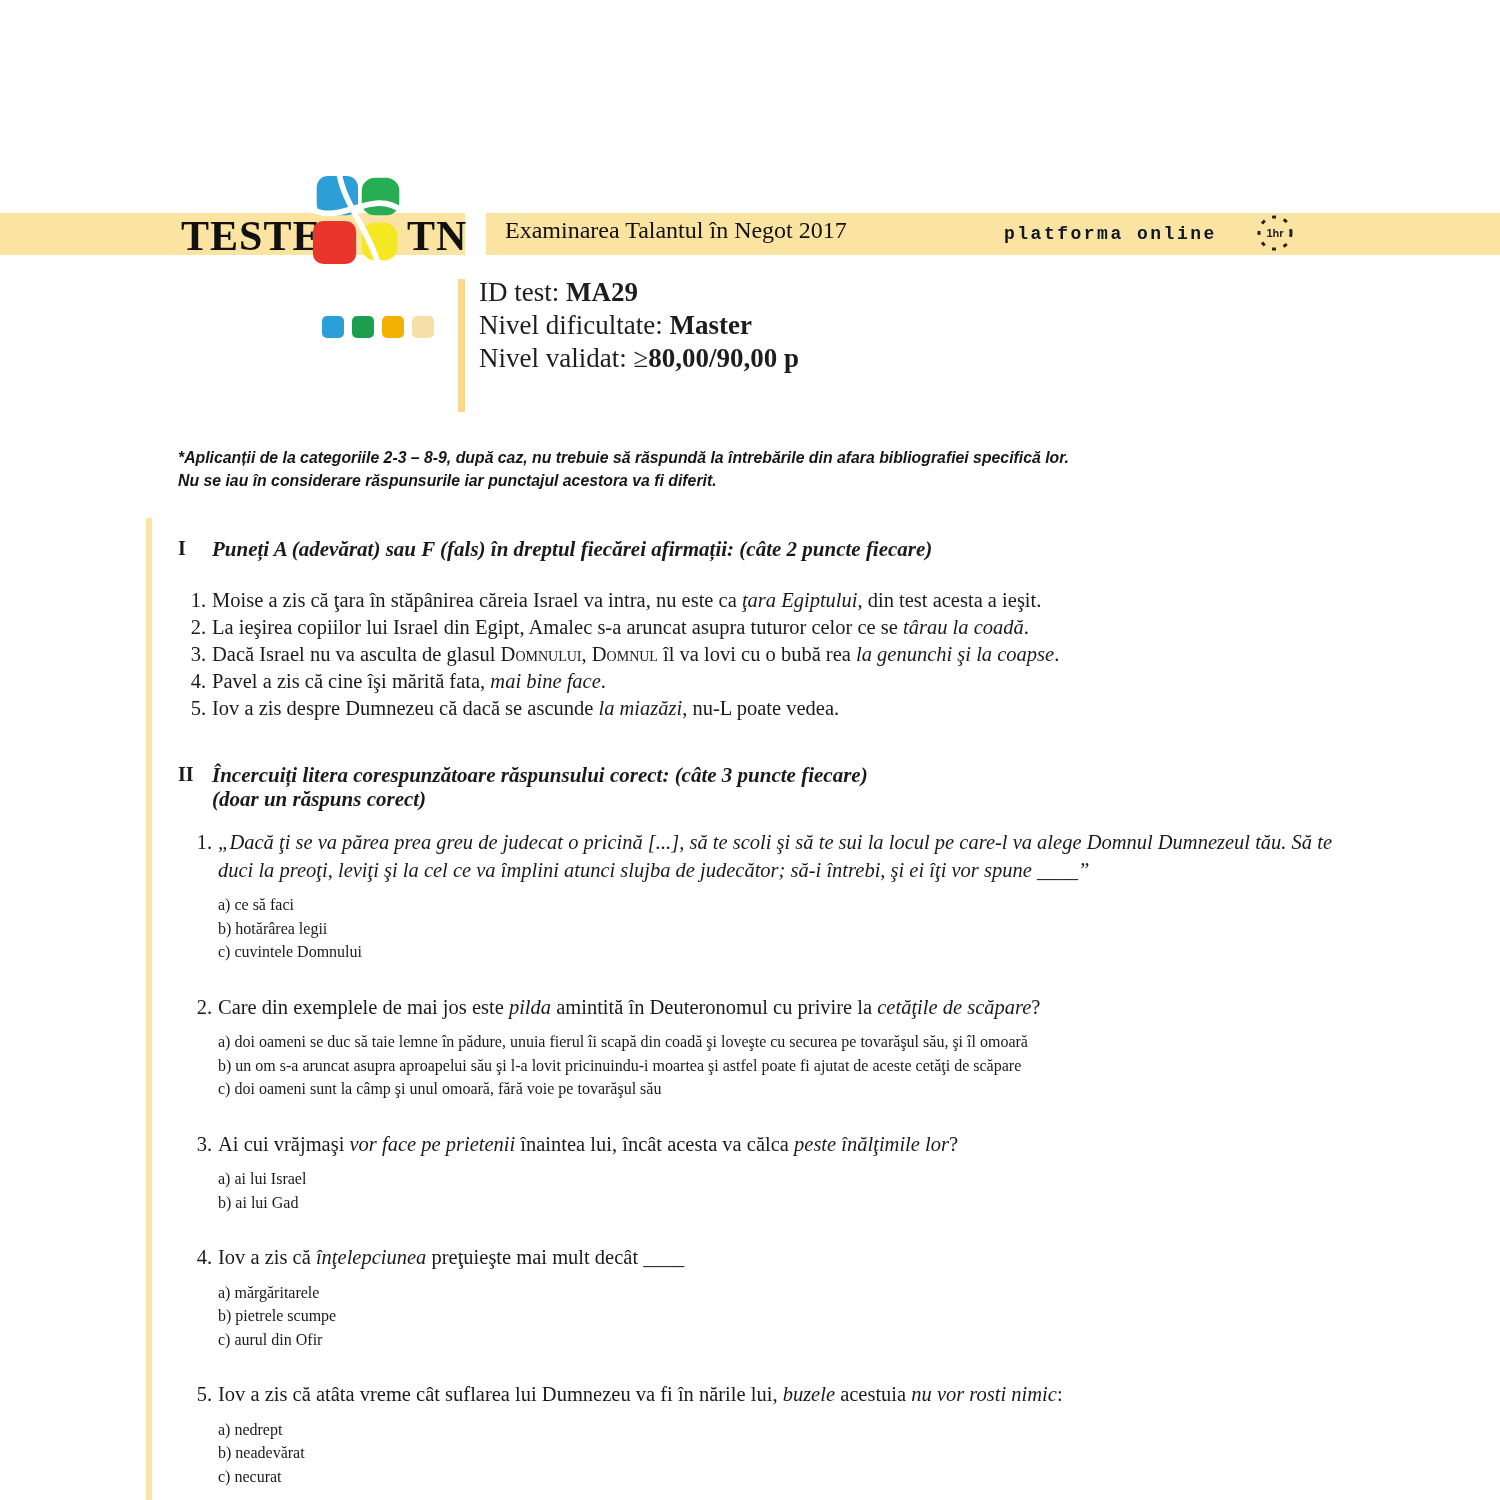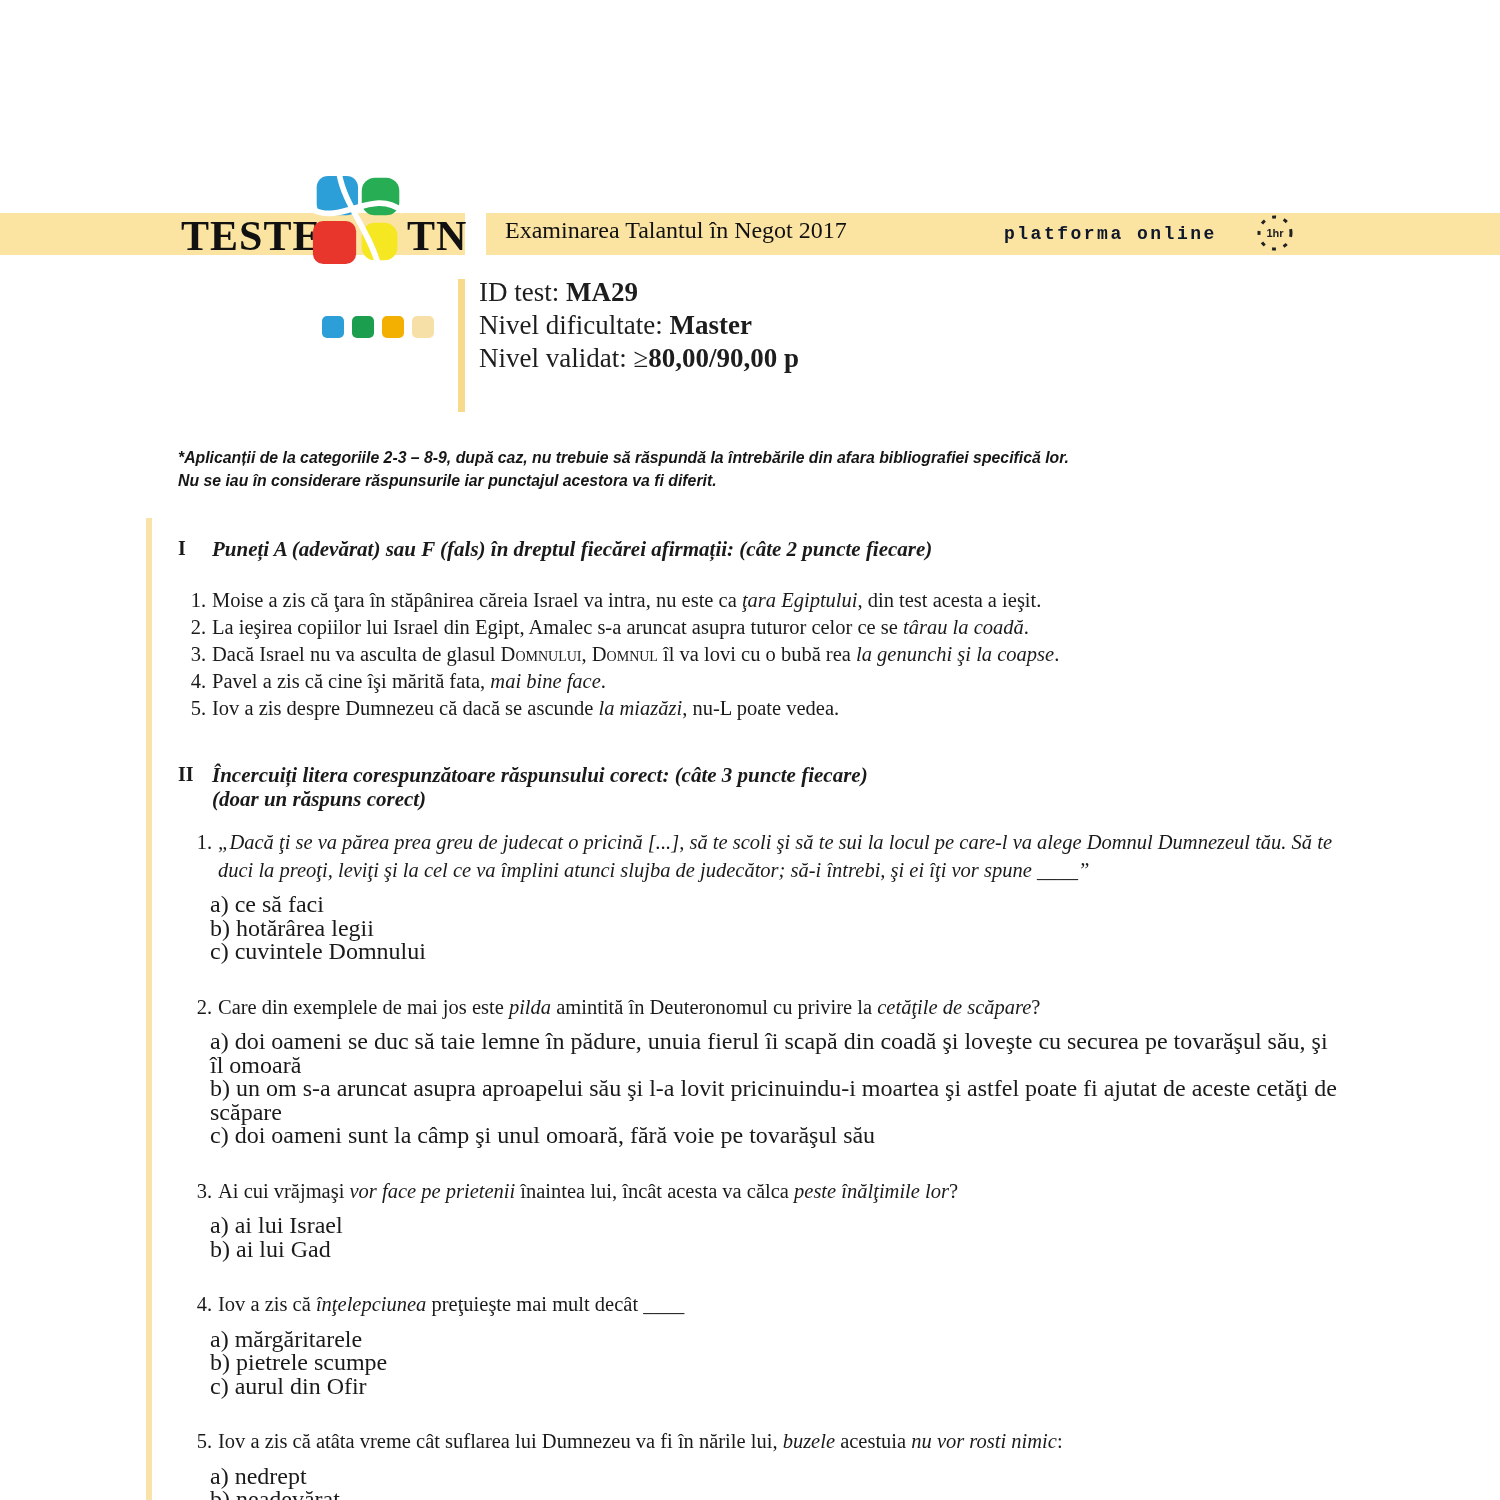--- a/index.html
+++ b/index.html
@@ -51,21 +51,21 @@
   .sec1 .items { margin-top:26px; font-size:20.5px; line-height:27px; }
   .item { display:flex; }
   .item .num { flex:0 0 28px; width:28px; text-align:right; margin-right:6px; }
   .item .txt { flex:1; }
 
   .questions { margin-top:18px; width:1165px; }
   .q { margin-bottom:30px; }
   .q-line { display:flex; font-size:20.5px; line-height:27.5px; }
   .q-line .num { flex:0 0 34px; width:34px; text-align:right; margin-right:6px; }
   .q-line .txt { flex:1; }
-  .opts { margin-top:9px; margin-left:32px; font-size:24px; line-height:23.5px; }
+  .opts { margin-top:9px; margin-left:40px; font-size:16px; line-height:23.5px; }
 
   .run-n { font-style:normal; }
   .run-i { font-style:italic; }
   .run-sc { font-variant:small-caps; }
 </style>
 </head>
 <body>
 
 <div class="page">
 

